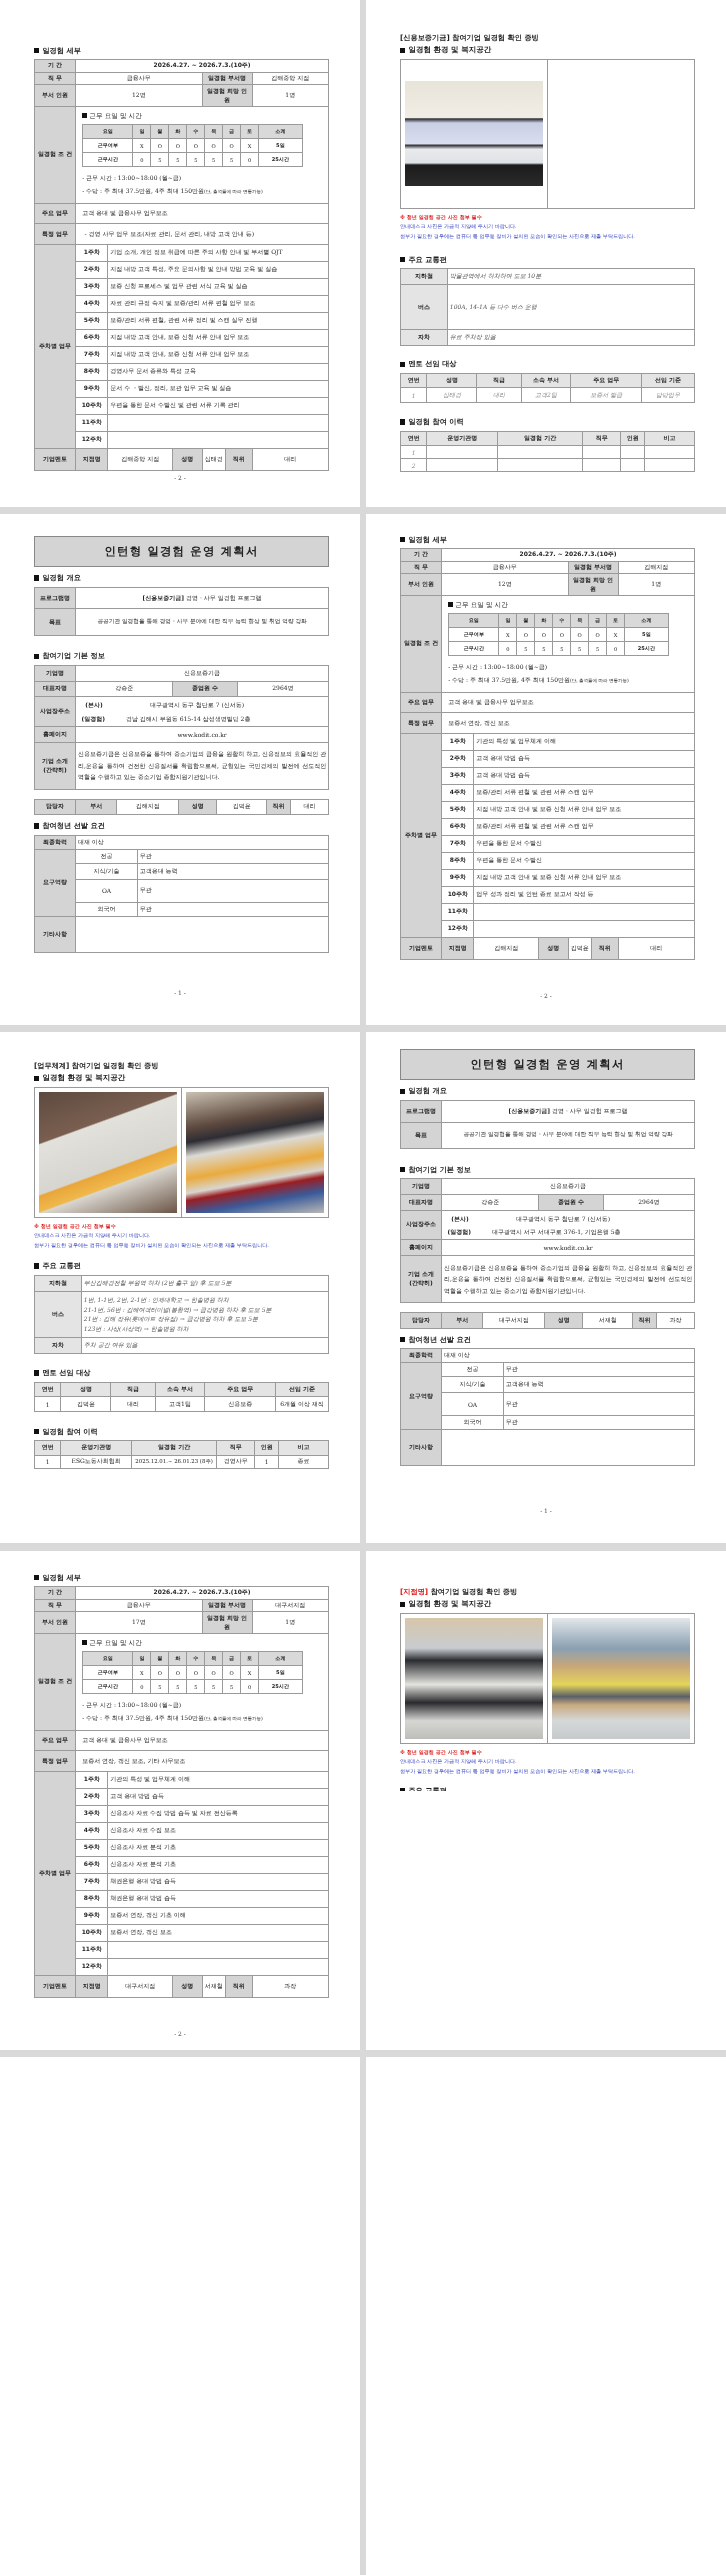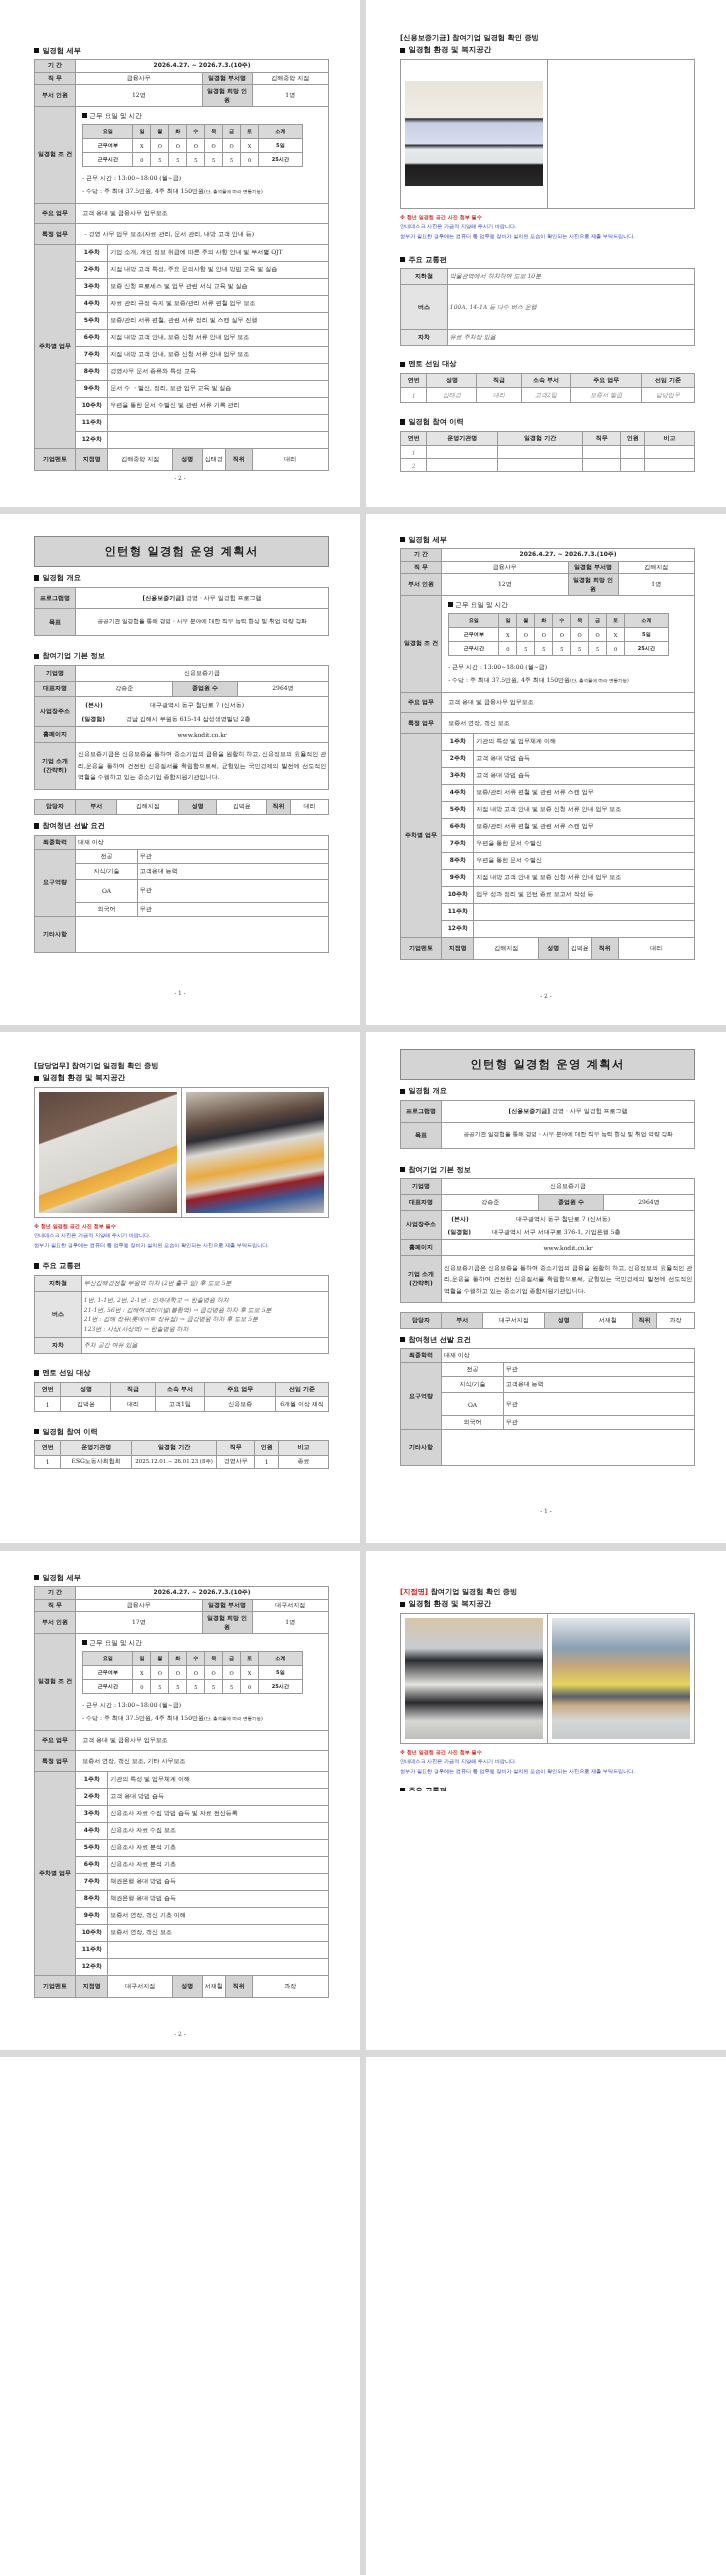--- a/index.html
+++ b/index.html
@@ -568,21 +568,21 @@
               <td>대리</td>
             </tr>
       </tbody>
         </table>
     </div>
     <div class="pnum" style="top:478px">- 2 -</div>
   </div>
 
   <div class="page l row3">
     <div class="inner" style="top:29px;">
-      <div class="evid-title"><span>[담당업무]</span> <span>참여기업 일경험 확인 증빙</span></div>
+      <div class="evid-title"><span>[업무체계]</span> <span>참여기업 일경험 확인 증빙</span></div>
       <div class="sec" style="font-size:7.5px;margin-top:2.4px"><span class="sq"></span><span>일경험 환경 및 복지공간</span></div>
       <div class="photos" style="height:131px">
         <div class="cell">
             <div class="photo ph-desk1"></div>
           </div>
         <div class="cell">
             <div class="photo ph-desk2"></div>
           </div>
       </div>
       <div class="notes">

